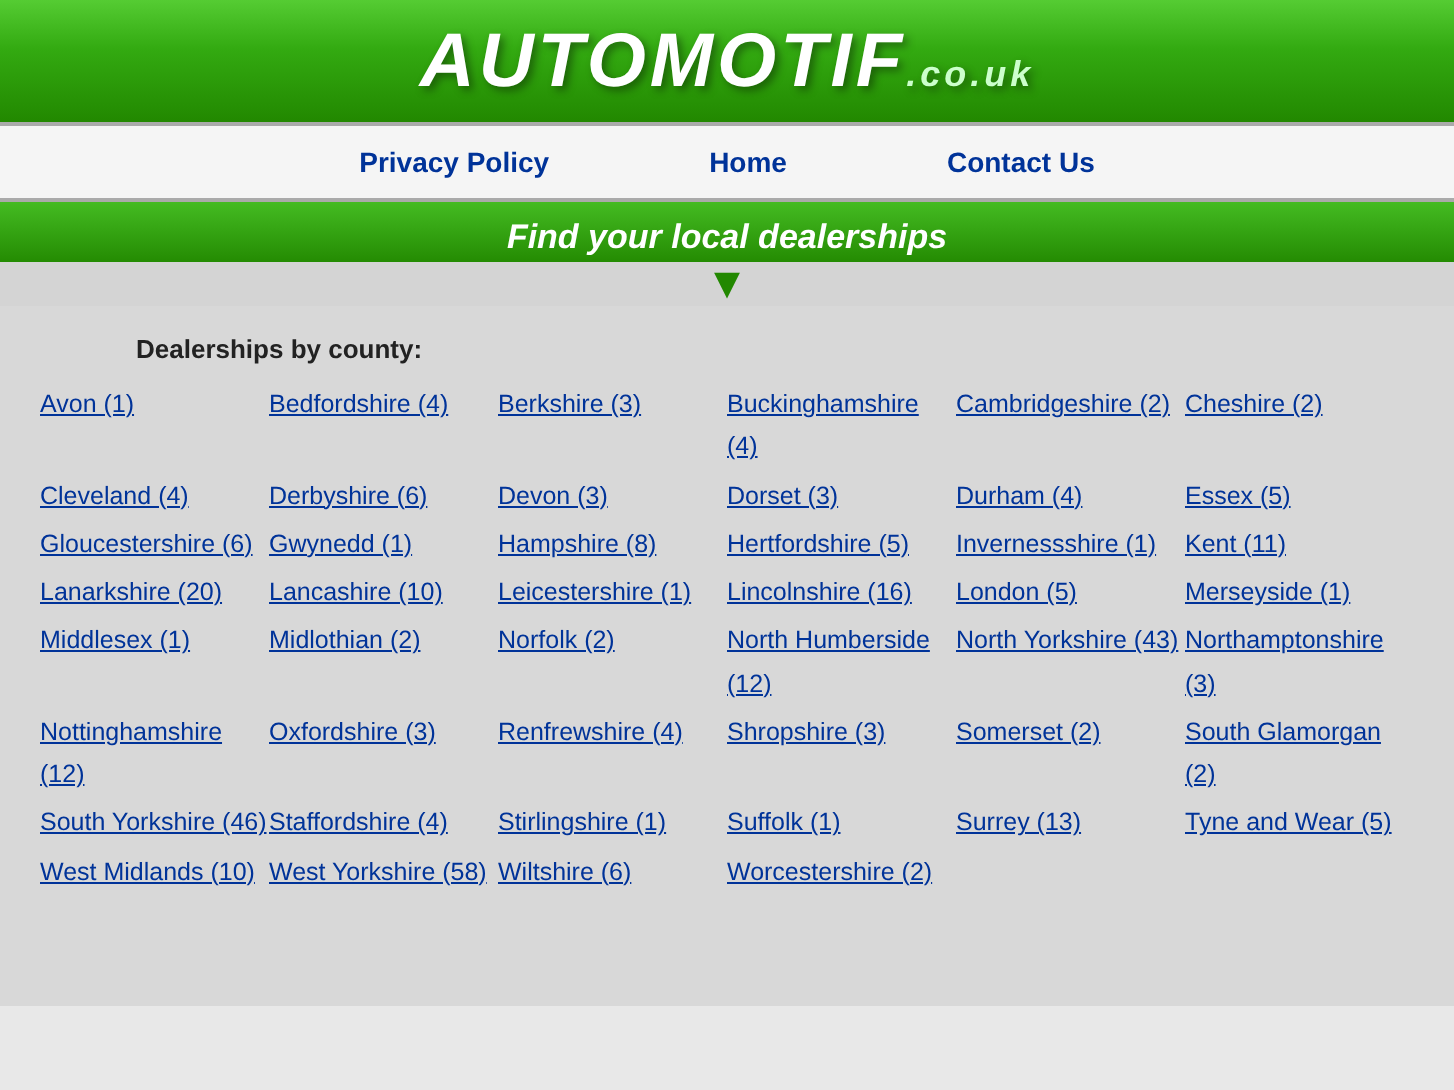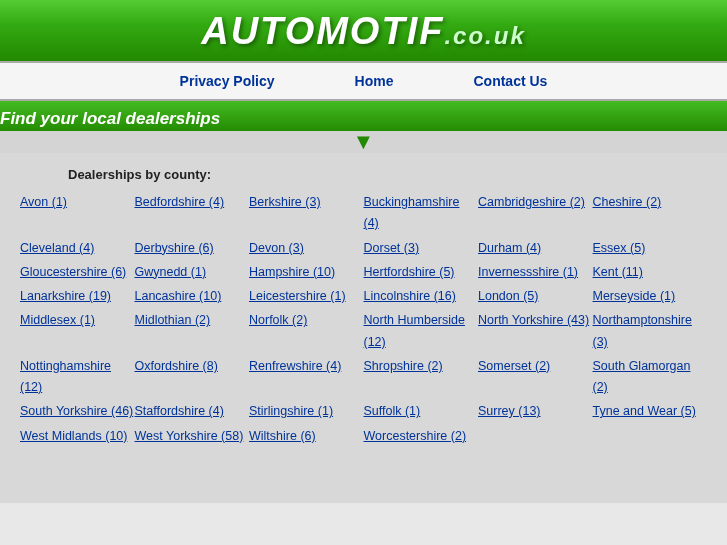--- a/index.html
+++ b/index.html
@@ -14,21 +14,21 @@
     .logo {
       font-family: Arial Black, Arial, sans-serif;
       font-size: 38px;
       font-weight: 900;
       font-style: italic;
       color: white;
       text-shadow: 2px 2px 4px rgba(0,0,0,0.4);
       letter-spacing: 2px;
     }
     .logo .co-uk {
-      font-size: 24px;
+      font-size: 18px;
       color: #ccffcc;
     }
 
     
     .nav {
       background: #f5f5f5;
       border-top: 2px solid #aaa;
       border-bottom: 2px solid #aaa;
       display: flex;
       justify-content: center;
@@ -38,20 +38,21 @@
     .nav a {
       color: #003399;
       text-decoration: none;
       font-weight: bold;
       font-size: 14px;
     }
 
     
     .banner {
       background: linear-gradient(180deg, #44bb22 0%, #228800 100%);
+      text-align: center;
       padding: 8px 0 4px 0;
       color: white;
       font-size: 17px;
       font-weight: bold;
       font-style: italic;
     }
     .banner-arrow {
       text-align: center;
       color: #228800;
       font-size: 22px;
@@ -119,40 +120,40 @@
       <a class="county-link" href="#">Cambridgeshire (2)</a>
       <a class="county-link" href="#">Cheshire (2)</a>
       <a class="county-link" href="#">Cleveland (4)</a>
       <a class="county-link" href="#">Derbyshire (6)</a>
       <a class="county-link" href="#">Devon (3)</a>
       <a class="county-link" href="#">Dorset (3)</a>
       <a class="county-link" href="#">Durham (4)</a>
       <a class="county-link" href="#">Essex (5)</a>
       <a class="county-link" href="#">Gloucestershire (6)</a>
       <a class="county-link" href="#">Gwynedd (1)</a>
-      <a class="county-link" href="#">Hampshire (10)</a>
+      <a class="county-link" href="#">Hampshire (8)</a>
       <a class="county-link" href="#">Hertfordshire (5)</a>
       <a class="county-link" href="#">Invernessshire (1)</a>
       <a class="county-link" href="#">Kent (11)</a>
-      <a class="county-link" href="#">Lanarkshire (19)</a>
+      <a class="county-link" href="#">Lanarkshire (20)</a>
       <a class="county-link" href="#">Lancashire (10)</a>
       <a class="county-link" href="#">Leicestershire (1)</a>
       <a class="county-link" href="#">Lincolnshire (16)</a>
       <a class="county-link" href="#">London (5)</a>
       <a class="county-link" href="#">Merseyside (1)</a>
       <a class="county-link" href="#">Middlesex (1)</a>
       <a class="county-link" href="#">Midlothian (2)</a>
       <a class="county-link" href="#">Norfolk (2)</a>
       <a class="county-link" href="#">North Humberside (12)</a>
       <a class="county-link" href="#">North Yorkshire (43)</a>
       <a class="county-link" href="#">Northamptonshire (3)</a>
       <a class="county-link" href="#">Nottinghamshire (12)</a>
-      <a class="county-link" href="#">Oxfordshire (8)</a>
+      <a class="county-link" href="#">Oxfordshire (3)</a>
       <a class="county-link" href="#">Renfrewshire (4)</a>
-      <a class="county-link" href="#">Shropshire (2)</a>
+      <a class="county-link" href="#">Shropshire (3)</a>
       <a class="county-link" href="#">Somerset (2)</a>
       <a class="county-link" href="#">South Glamorgan (2)</a>
       <a class="county-link" href="#">South Yorkshire (46)</a>
       <a class="county-link" href="#">Staffordshire (4)</a>
       <a class="county-link" href="#">Stirlingshire (1)</a>
       <a class="county-link" href="#">Suffolk (1)</a>
       <a class="county-link" href="#">Surrey (13)</a>
       <a class="county-link" href="#">Tyne and Wear (5)</a>
       <a class="county-link" href="#">West Midlands (10)</a>
       <a class="county-link" href="#">West Yorkshire (58)</a>

